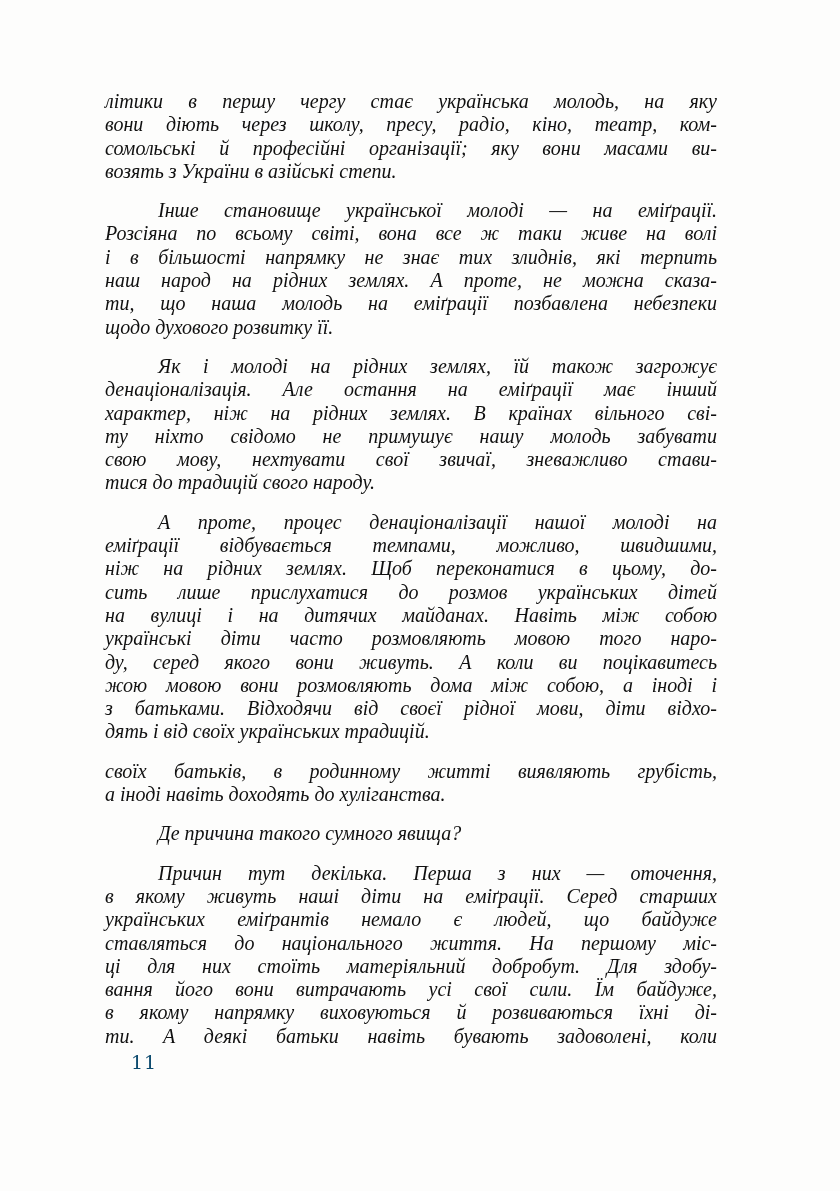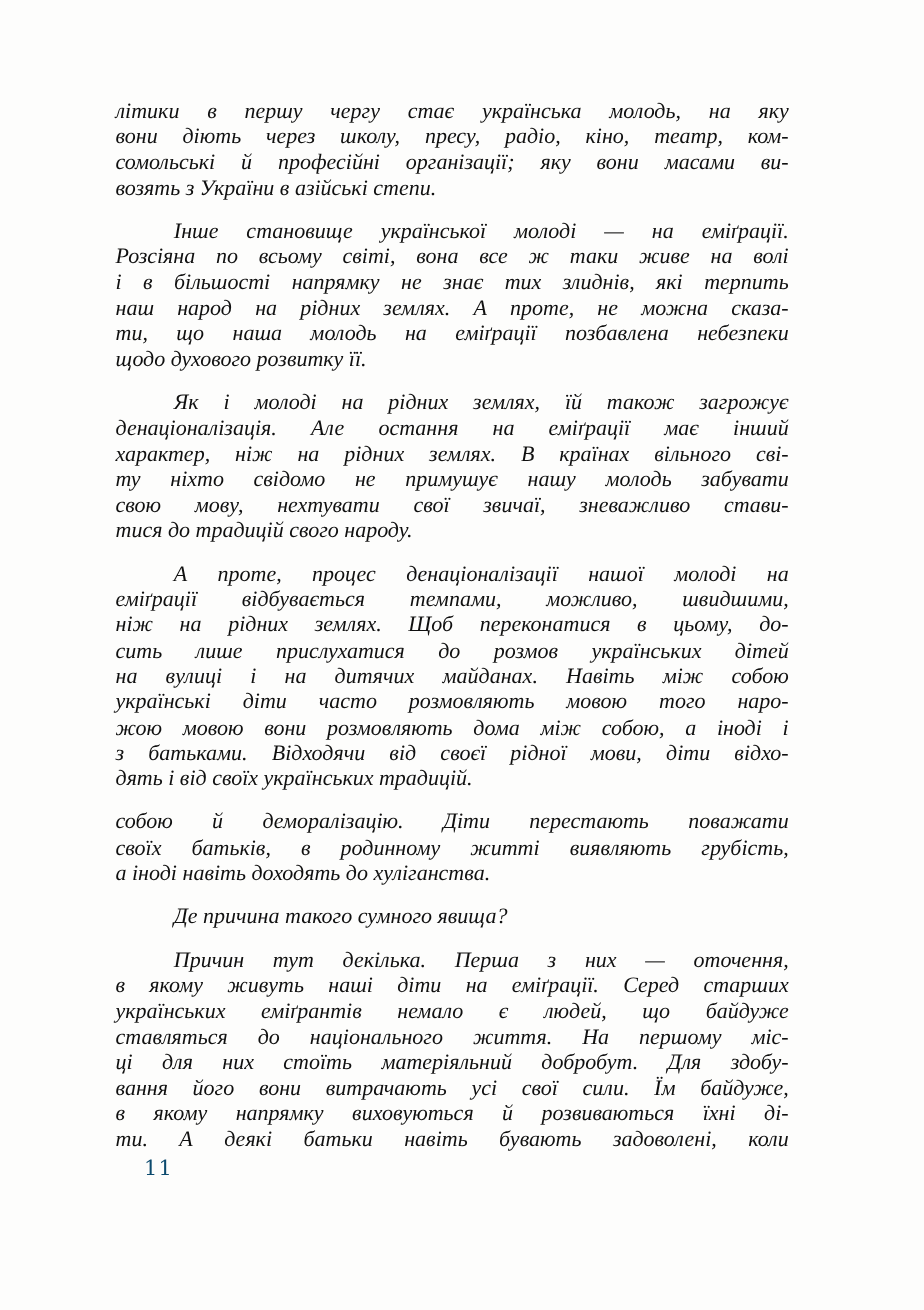--- a/index.html
+++ b/index.html
@@ -79,26 +79,26 @@
         <div class="line">свою мову, нехтувати свої звичаї, зневажливо стави-</div>
         <div class="line lastline">тися до традицій свого народу.</div>
       </div>
       <div class="para">
         <div class="line firstline">А проте, процес денаціоналізації нашої молоді на</div>
         <div class="line">еміґрації відбувається темпами, можливо, швидшими,</div>
         <div class="line">ніж на рідних землях. Щоб переконатися в цьому, до-</div>
         <div class="line">сить лише прислухатися до розмов українських дітей</div>
         <div class="line">на вулиці і на дитячих майданах. Навіть між собою</div>
         <div class="line">українські діти часто розмовляють мовою того наро-</div>
+        <div class="line">ду, серед якого вони живуть. А коли ви поцікавитесь</div>
         <div class="line">жою мовою вони розмовляють дома між собою, а іноді і</div>
         <div class="line">з батьками. Відходячи від своєї рідної мови, діти відхо-</div>
         <div class="line lastline">дять і від своїх українських традицій.</div>
       </div>
       <div class="para">
-        <div class="line">собою й деморалізацію. Діти перестають поважати</div>
         <div class="line">своїх батьків, в родинному житті виявляють грубість,</div>
         <div class="line lastline">а іноді навіть доходять до хуліганства.</div>
       </div>
       <div class="para">
         <div class="line firstline lastline">Де причина такого сумного явища?</div>
       </div>
       <div class="para">
         <div class="line firstline">Причин тут декілька. Перша з них — оточення,</div>
         <div class="line">в якому живуть наші діти на еміґрації. Серед старших</div>
         <div class="line">українських еміґрантів немало є людей, що байдуже</div>

